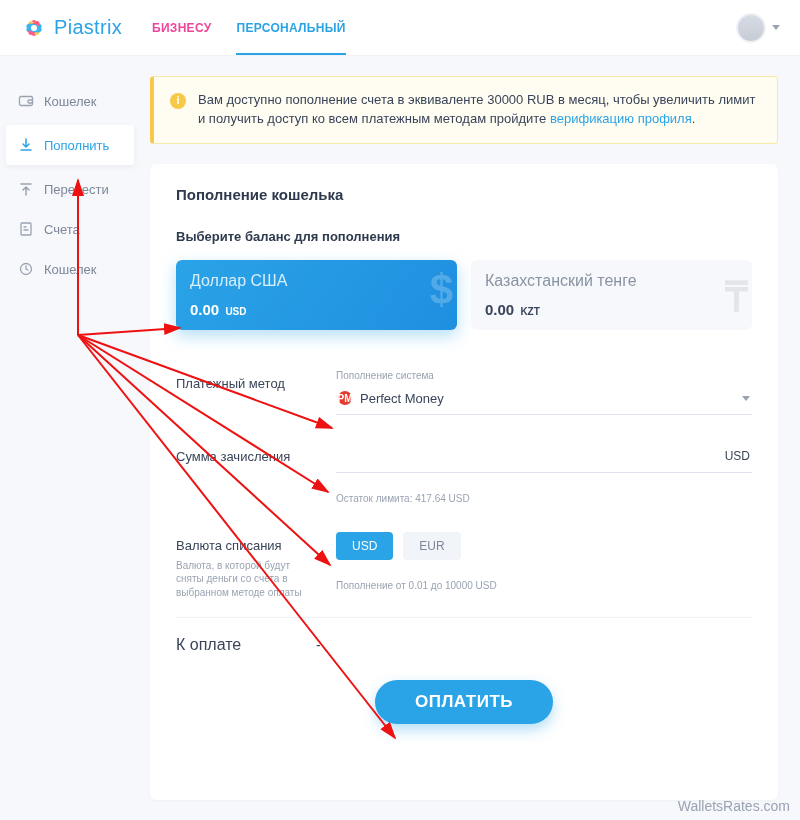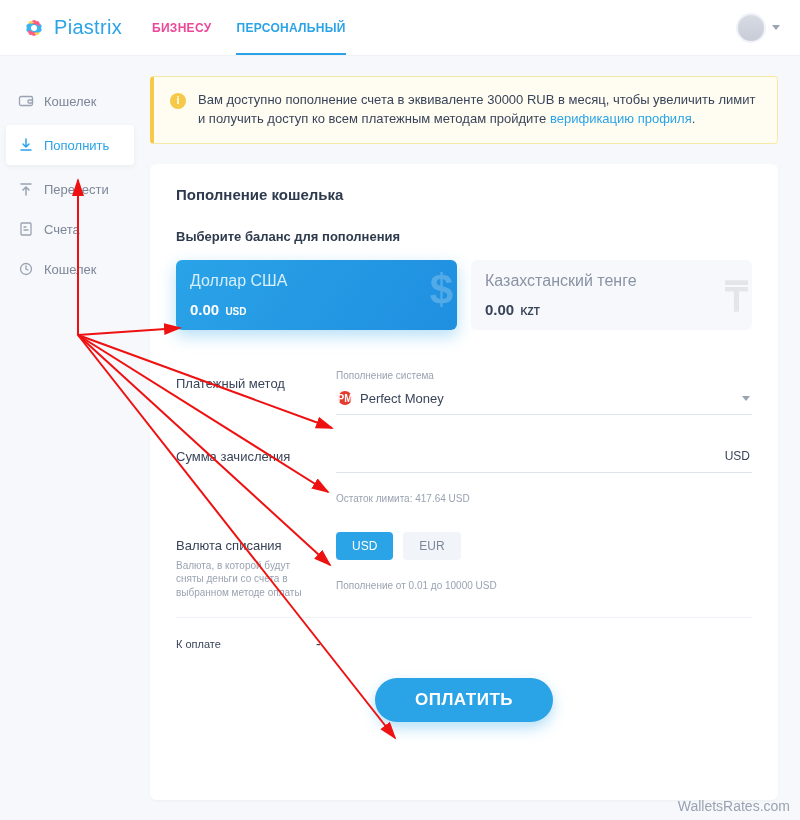--- a/index.html
+++ b/index.html
@@ -119,21 +119,21 @@
   .limit { font-size:10px; color:#9aa3b2; margin-top:20px;}
   .chips { display:flex; gap:10px; align-items:center;}
   .chip {
     padding:7px 16px; border-radius:4px; font-size:12px; cursor:pointer;
     background:#f1f4f9; color:#7d8798;
   }
   .chip.active { background:#2aa3e7; color:#fff; }
   .row.thin { margin-bottom:18px;}
   .divider { height:1px;background:#eef1f6;margin:6px 0 18px;}
   .pay-row { display:flex; align-items:center; }
-  .total-lbl { font-size:11px; color:#394459; width:140px; }
+  .total-lbl { font-size:16px; color:#394459; width:140px; }
   .total-val { font-size:14px; color:#394459; }
   .submit-wrap { display:flex; justify-content:center; margin-top:26px;}
   .submit {
     background:#2aa3e7; color:#fff; border:none; border-radius:22px;
     padding:12px 40px; font-size:17px; font-weight:700; letter-spacing:.5px;
     cursor:pointer; box-shadow:0 6px 14px rgba(42,163,231,.35);
   }
   .watermark {
     position:absolute; right:10px; bottom:6px;
     font-size:14px; color:#9aa3b2;

